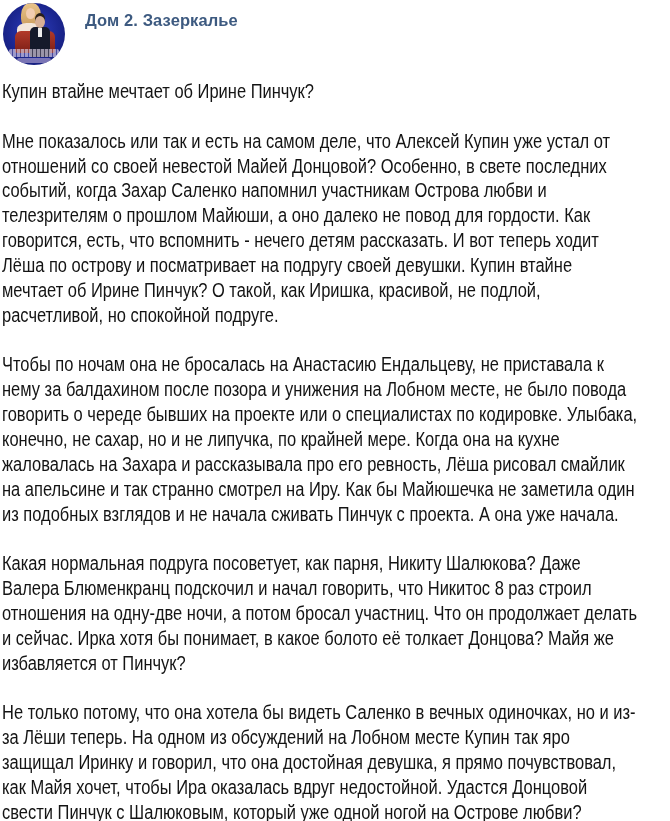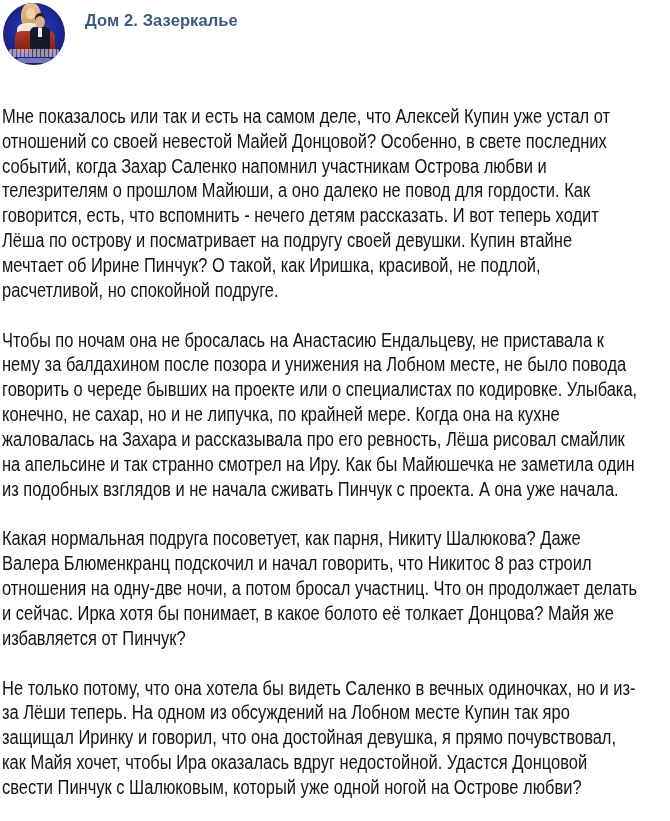--- a/index.html
+++ b/index.html
@@ -158,20 +158,23 @@
     <div class="man-body"></div>
     <div class="man-shirt"></div>
     <div class="man-head"></div>
     <div class="caption"></div>
     <div class="caption2"></div>
   </div>
   <a class="group-name">Дом 2. Зазеркалье</a>
 </div>
 
 <div class="post-body">
+  <div>
+    <span class="line" style="display: block; transform: scaleX(0.845); width: 668px;">Купин втайне мечтает об Ирине Пинчук?</span>
+  </div>
   <span class="blank"></span>
 
   <div>
     <span class="line" style="display: block; transform: scaleX(0.845); width: 720px;">Мне показалось или так и есть на самом деле, что Алексей Купин уже устал от</span>
     <span class="line" style="display: block; transform: scaleX(0.845); width: 716px;">отношений со своей невестой Майей Донцовой? Особенно, в свете последних</span>
     <span class="line" style="display: block; transform: scaleX(0.845); width: 668px;">событий, когда Захар Саленко напомнил участникам Острова любви и</span>
     <span class="line" style="display: block; transform: scaleX(0.845); width: 696px;">телезрителям о прошлом Майюши, а оно далеко не повод для гордости. Как</span>
     <span class="line" style="display: block; transform: scaleX(0.845); width: 706px;">говорится, есть, что вспомнить - нечего детям рассказать. И вот теперь ходит</span>
     <span class="line" style="display: block; transform: scaleX(0.845); width: 675px;">Лёша по острову и посматривает на подругу своей девушки. Купин втайне</span>
     <span class="line" style="display: block; transform: scaleX(0.845); width: 668px;">мечтает об Ирине Пинчук? О такой, как Иришка, красивой, не подлой,</span>

